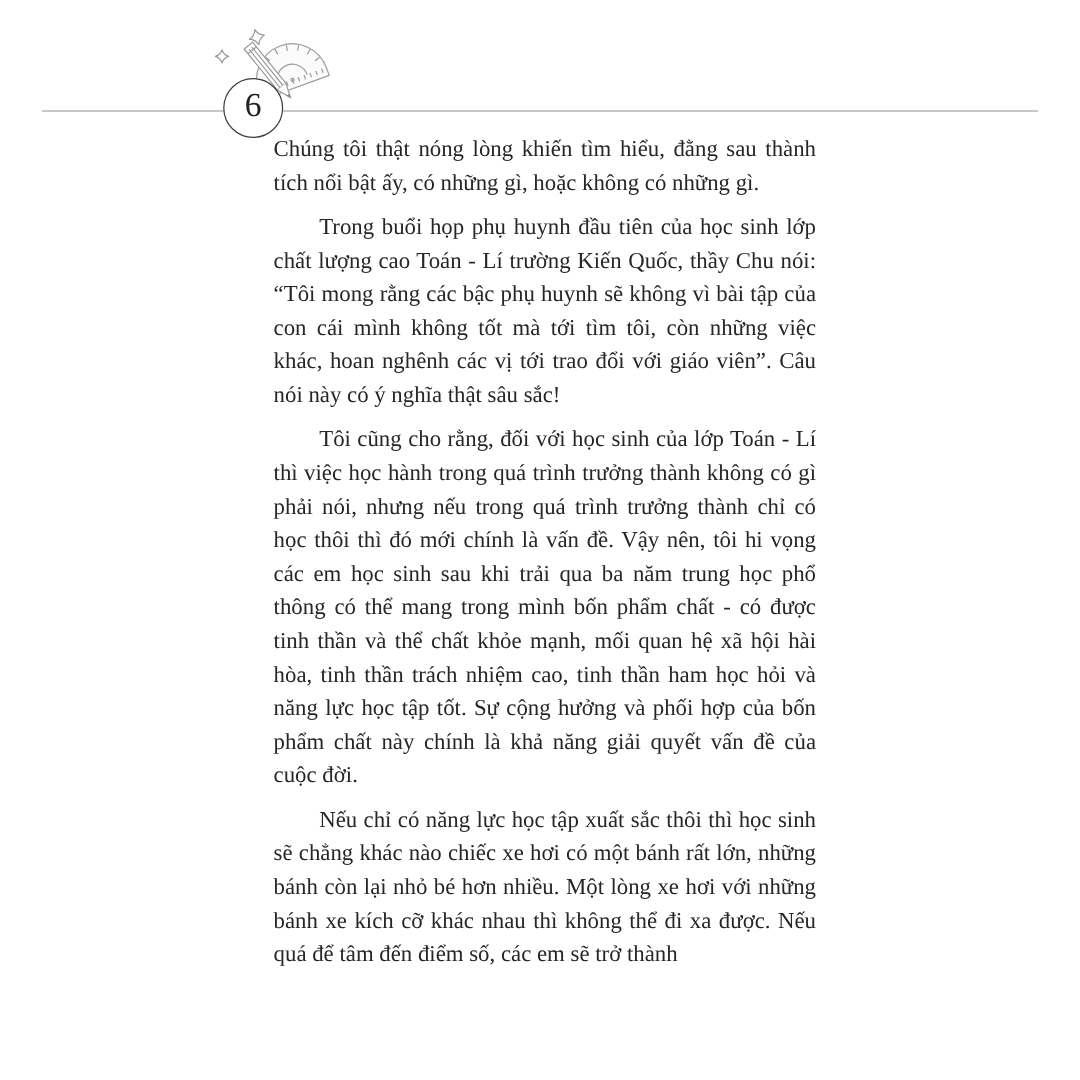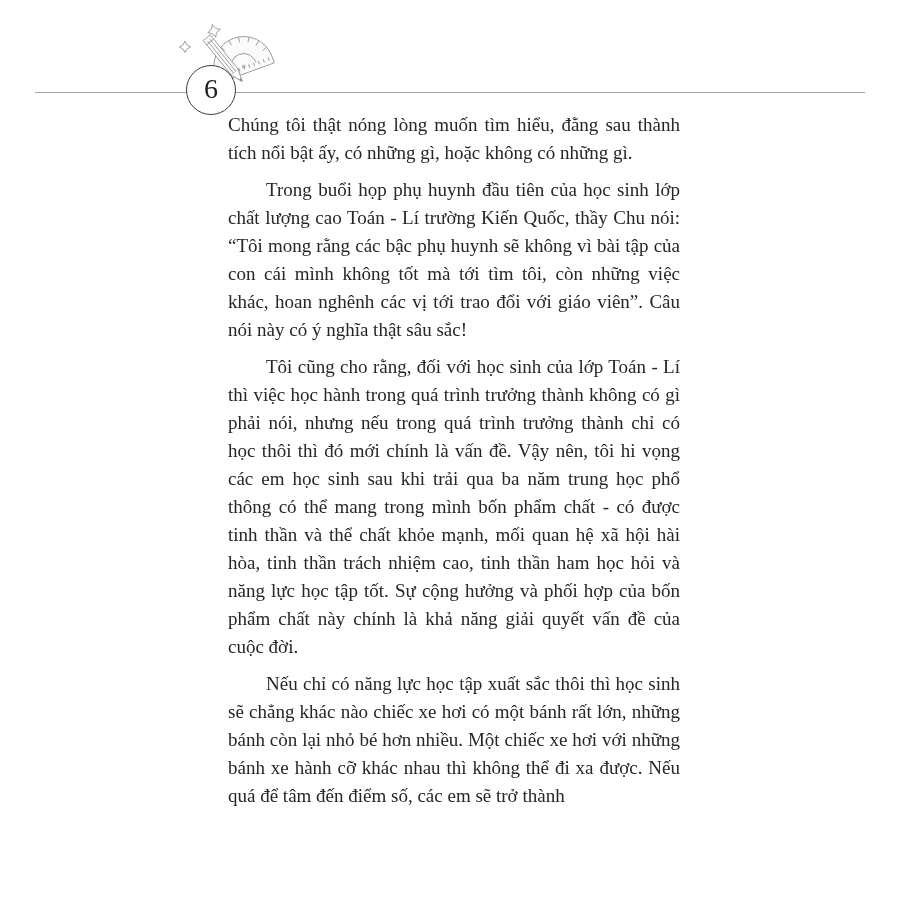--- a/index.html
+++ b/index.html
@@ -118,19 +118,19 @@
     </g>
   </svg>
 
   <div class="rule"></div>
 
   <div class="badge">
     <span>6</span>
   </div>
 
   <main class="text">
-    <p class="first">Chúng tôi thật nóng lòng muốn tìm hiểu, đằng sau thành tích nổi bật ấy, có những gì, hoặc không có những gì.</p>
+    <p class="first">Chúng tôi thật nóng lòng khiến tìm hiểu, đằng sau thành tích nổi bật ấy, có những gì, hoặc không có những gì.</p>
     <p>Trong buổi họp phụ huynh đầu tiên của học sinh lớp chất lượng cao Toán - Lí trường Kiến Quốc, thầy Chu nói: “Tôi mong rằng các bậc phụ huynh sẽ không vì bài tập của con cái mình không tốt mà tới tìm tôi, còn những việc khác, hoan nghênh các vị tới trao đổi với giáo viên”. Câu nói này có ý nghĩa thật sâu sắc!</p>
     <p>Tôi cũng cho rằng, đối với học sinh của lớp Toán - Lí thì việc học hành trong quá trình trưởng thành không có gì phải nói, nhưng nếu trong quá trình trưởng thành chỉ có học thôi thì đó mới chính là vấn đề. Vậy nên, tôi hi vọng các em học sinh sau khi trải qua ba năm trung học phổ thông có thể mang trong mình bốn phẩm chất - có được tinh thần và thể chất khỏe mạnh, mối quan hệ xã hội hài hòa, tinh thần trách nhiệm cao, tinh thần ham học hỏi và năng lực học tập tốt. Sự cộng hưởng và phối hợp của bốn phẩm chất này chính là khả năng giải quyết vấn đề của cuộc đời.</p>
-    <p>Nếu chỉ có năng lực học tập xuất sắc thôi thì học sinh sẽ chẳng khác nào chiếc xe hơi có một bánh rất lớn, những bánh còn lại nhỏ bé hơn nhiều. Một chiếc xe hơi với những bánh xe hành cỡ khác nhau thì không thể đi xa được. Nếu quá để tâm đến điểm số, các em sẽ trở thành</p>
+    <p>Nếu chỉ có năng lực học tập xuất sắc thôi thì học sinh sẽ chẳng khác nào chiếc xe hơi có một bánh rất lớn, những bánh còn lại nhỏ bé hơn nhiều. Một lòng xe hơi với những bánh xe kích cỡ khác nhau thì không thể đi xa được. Nếu quá để tâm đến điểm số, các em sẽ trở thành</p>
   </main>
 
 </div>
 
 </body></html>

